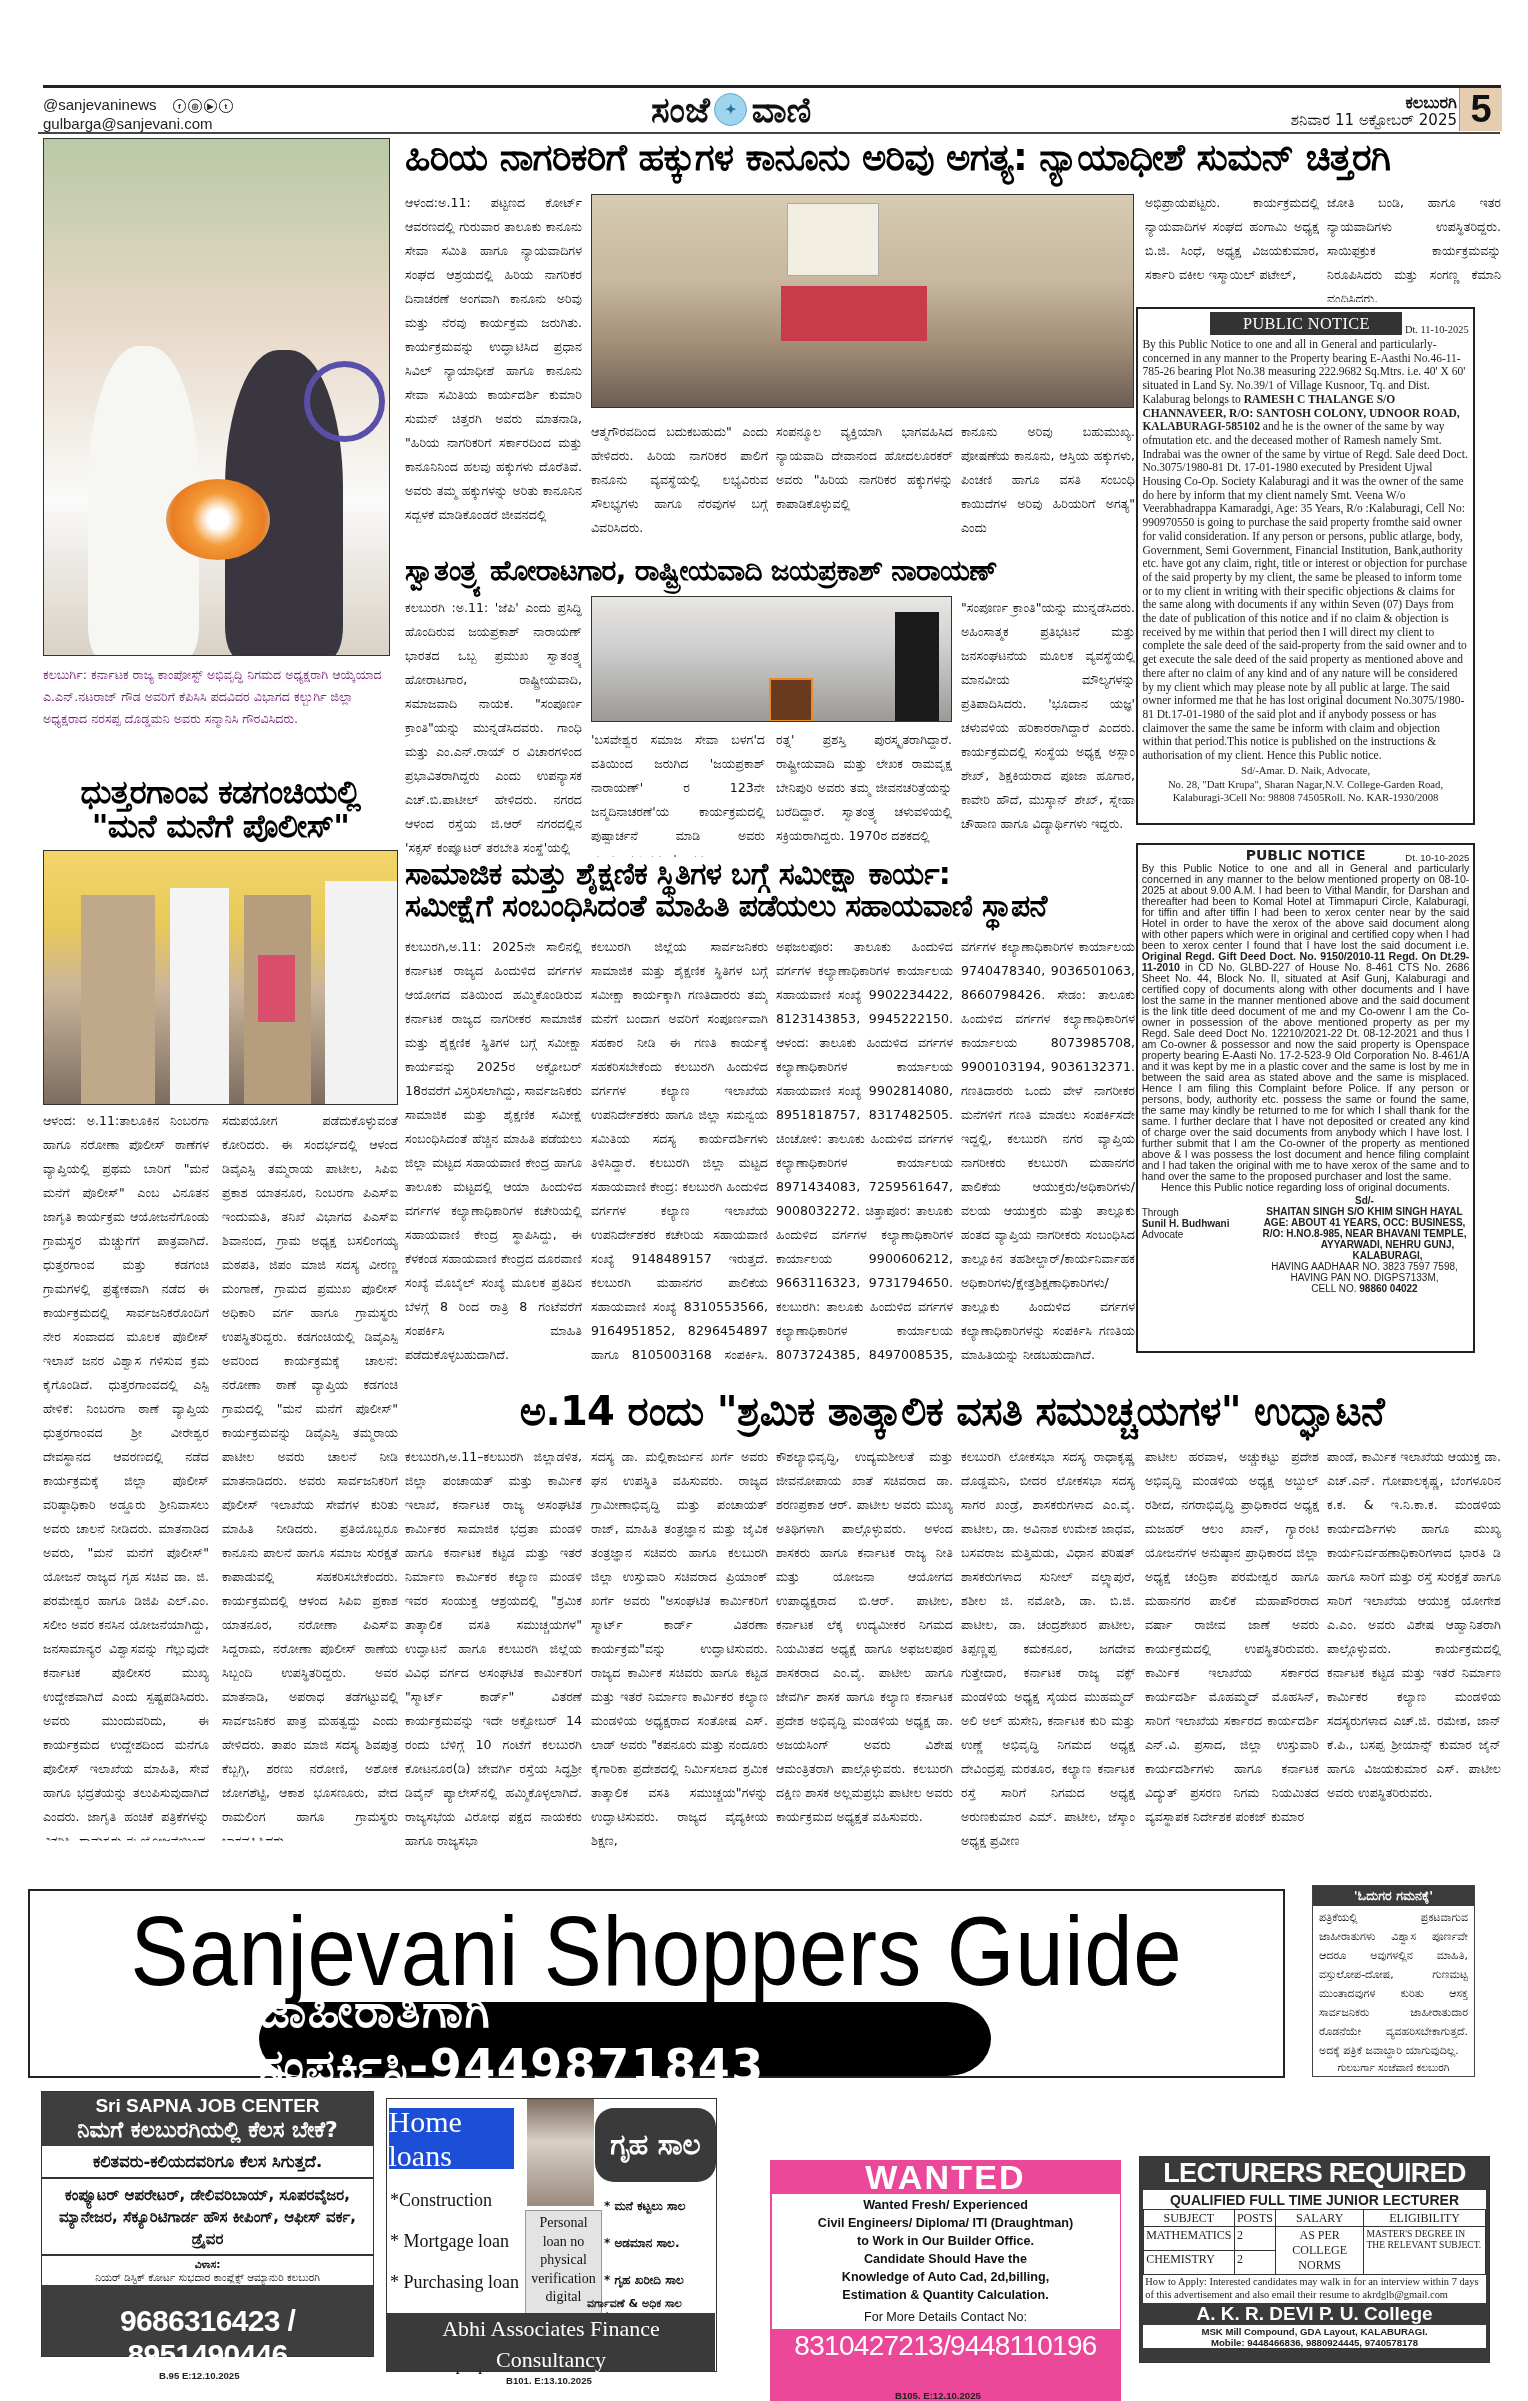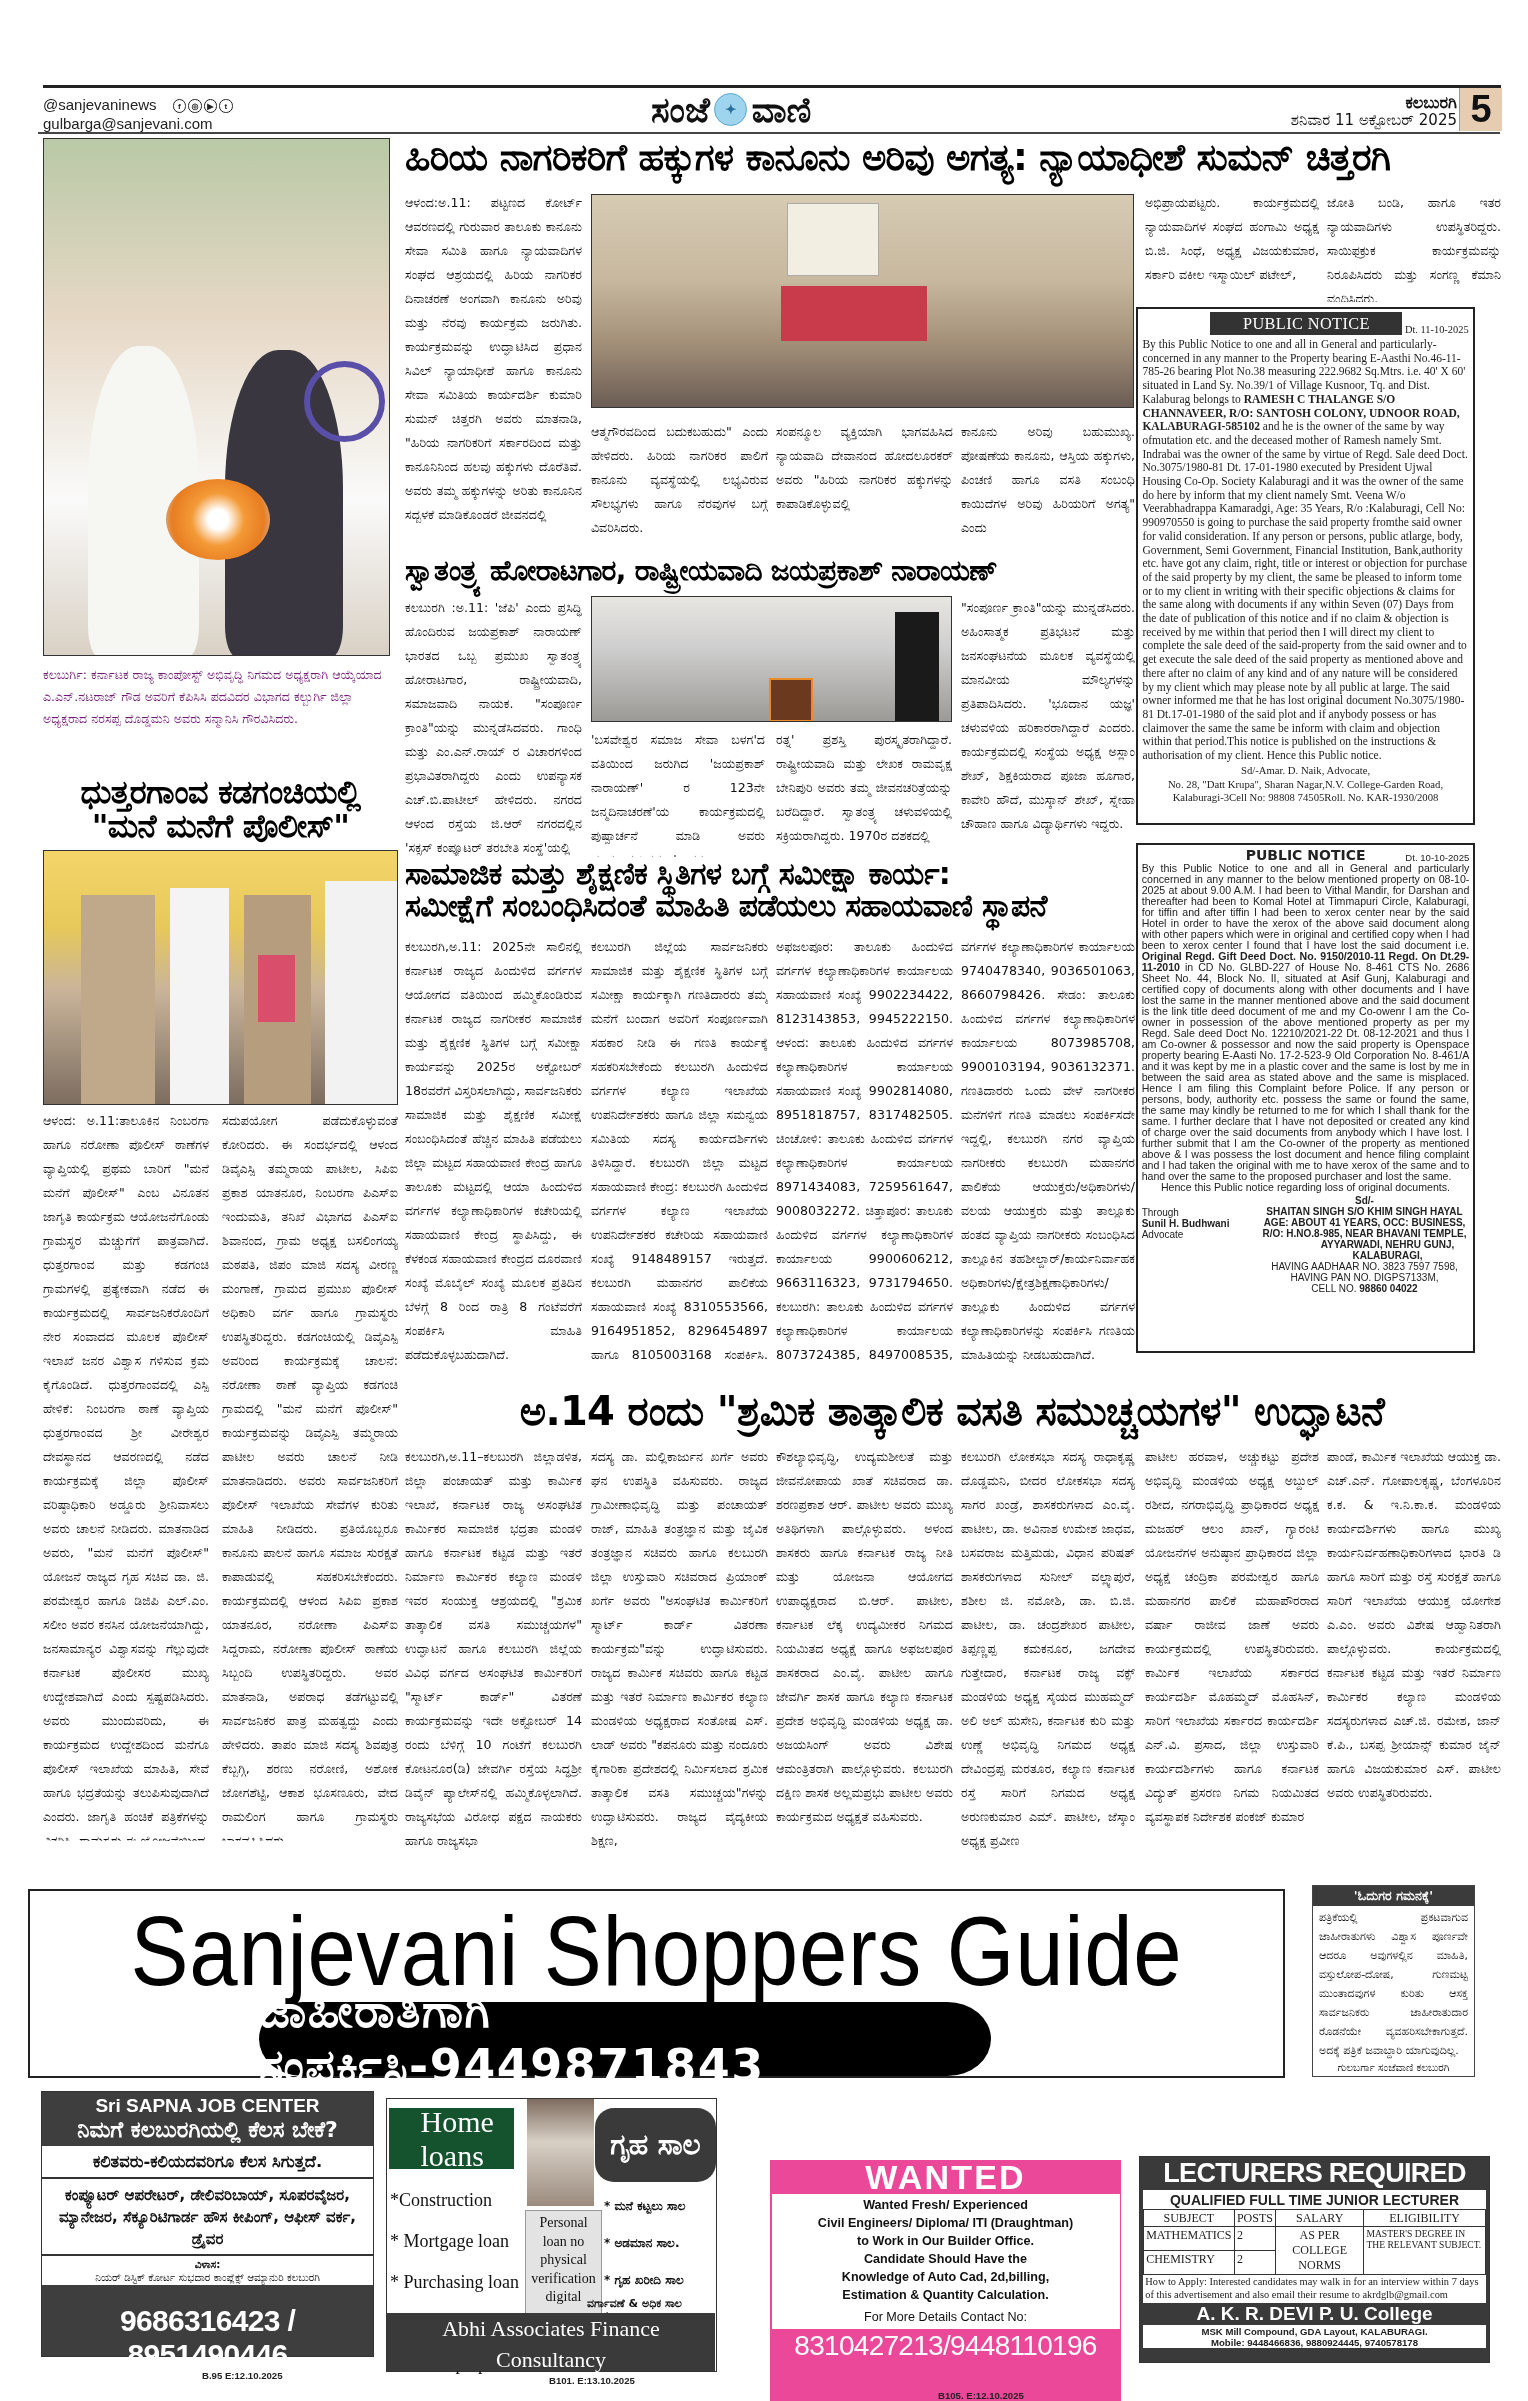--- a/index.html
+++ b/index.html
@@ -49,21 +49,21 @@
   .notice-readers .bd { font-size: 11px; line-height: 19px; padding: 1.5px 6px; text-align: justify; }
 
   .ad-job { background: #3e3e3e; border: 1.5px solid #333; color: #fff; }
   .ad-job .inner { background: #fff; color: #111; }
   .ad-loan { background: #fff; border: 1.5px solid #333; }
   .ad-wanted { background: #ec4899; color: #fff; }
   .ad-wanted .inner { background: #fff; color: #111; }
   .ad-lect { background: #3a3a3a; border: 1.5px solid #333; color: #fff; }
   .ad-lect table { border-collapse: collapse; width: 100%; background: #fff; color: #222; font-family: "Liberation Serif", serif; }
   .ad-lect td, .ad-lect th { border: 0.7px solid #333; font-weight: normal; font-size: 12px; padding: 0.7px 2.2px; vertical-align: top; }
-  .ad-code { font-family: "Liberation Sans", sans-serif; font-size: 9.6px; font-weight: bold; color: #222; margin-left: 43px; }
+  .ad-code { font-family: "Liberation Sans", sans-serif; font-size: 9.6px; font-weight: bold; color: #222; }
 </style>
 </head>
 <body>
 
 <div class="abs mast-top-rule"></div>
 <div class="abs mast-social">
   <div>
     <span>@sanjevaninews</span>
     <span class="icons">
       <span class="ic">f</span>
@@ -205,21 +205,21 @@
   <div class="inner" style="text-align:center; font-weight:bold; font-size:15px; line-height:22px; padding:4.4px 6px; border-bottom:2.2px solid #333;">ಕಂಪ್ಯೂಟರ್ ಆಪರೇಟರ್, ಡೇಲಿವರಿಬಾಯ್, ಸೂಪರವೈಜರ, ಮ್ಯಾನೇಜರ, ಸೆಕ್ಯೂರಿಟಿಗಾರ್ಡ ಹೌಸ ಕೀಪಿಂಗ್, ಆಫೀಸ್ ವರ್ಕ, ಡ್ರೈವರ</div>
   <div class="inner" style="text-align:center; font-size:10.4px; padding:1.5px 3px;">
     <div style="font-weight:bold;">ವಿಳಾಸ:</div>
     <div>ನಿಯರ್ ಡಿಸ್ಟಿಕ್ ಕೋರ್ಟ ಸುಭದಾರ ಕಾಂಪ್ಲೆಕ್ಸ್ ಆಮ್ಯಾನುರಿ ಕಲಬುರಗಿ</div>
   </div>
   <div style="text-align:center; font-family:'Liberation Sans',sans-serif; font-weight:bold; font-size:30px; letter-spacing:-0.7px; padding-top:19px;">9686316423 / 8951490446</div>
 </div>
 <div class="abs ad-code" style="left:159px; top:2370px;">B.95 E:12.10.2025</div>
 
 <div class="abs ad-loan" style="left:386px; top:2098px; width:331px; height:274px;">
-  <div class="abs" style="left:1.5px; top:9px; width:125px; height:61px; background:#14532d; color:#fff; font-family:'Liberation Serif',serif; font-size:30px; display:flex; align-items:center; justify-content:center;padding-left:32px;">Home loans</div>
+  <div class="abs" style="left:1.5px; top:9px; width:125px; height:61px; background:#1d4ed8; color:#fff; font-family:'Liberation Serif',serif; font-size:30px; display:flex; align-items:center; justify-content:center;">Home loans</div>
   <div class="abs" style="left:140px; top:0; width:67px; height:107px; background:linear-gradient(180deg,#7e6c5e 0%,#d8d0c6 40%,#9b8b7e 100%);"></div>
   <div class="abs" style="left:208px; top:9px; width:121px; height:74px; background:#3a3a3a; color:#fff; font-weight:bold; font-size:28px; display:flex; align-items:center; justify-content:center;border-radius:19px;">ಗೃಹ ಸಾಲ</div>
   <div class="abs" style="left:3px; top:81px; width:133px; font-family:'Liberation Serif',serif; font-size:18px; line-height:41px;">
     <div>*Construction</div>
     <div>* Mortgage loan</div>
     <div>* Purchasing loan</div>
     <div>* Business loan</div>
     <div>* BT+Top up loan</div>
   </div>
   <div class="abs" style="left:138px; top:111px; width:77px; height:148px; background:#e3e3e3; border:0.7px solid #999; font-family:'Liberation Serif',serif; font-size:14px; line-height:18.5px; text-align:center; padding-top:3px;">Personal loan no physical verification digital process</div>

